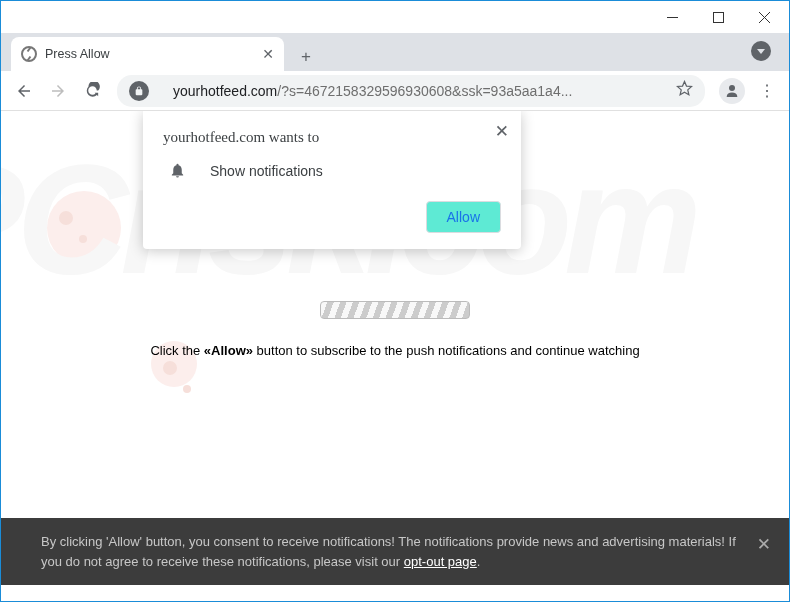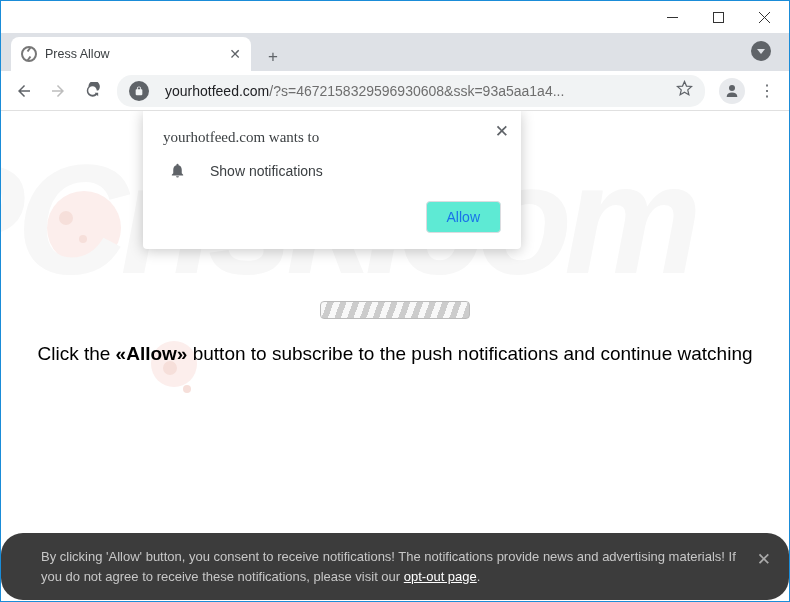--- a/index.html
+++ b/index.html
@@ -1,61 +1,61 @@
 <!DOCTYPE html>
 <html><head>
 <meta charset="utf-8">
 <style>
 * { margin:0; padding:0; box-sizing:border-box; font-family:"Segoe UI",Arial,sans-serif; }
 body { width:790px; height:602px; overflow:hidden; position:relative; background:#fff; border:1px solid #1a8cd8; }
 .titlebar { height:32px; background:#fff; display:flex; justify-content:flex-end; align-items:center; padding-right:2px; }
 .winbtn { width:46px; height:32px; display:flex; align-items:center; justify-content:center; color:#333; }
 .winbtn svg { width:11px; height:11px; }
 .tabstrip { height:38px; background:#dee1e6; display:flex; align-items:flex-end; padding-left:10px; position:relative; }
-.tab { background:#fff; height:34px; width:240px; border-radius:8px 8px 0 0; display:flex; align-items:center; padding:0 10px; gap:8px; font-size:12.5px; color:#3c4043; }
+.tab { background:#fff; height:34px; width:273px; border-radius:8px 8px 0 0; display:flex; align-items:center; padding:0 10px; gap:8px; font-size:12.5px; color:#3c4043; }
 .tab .favicon { width:16px; height:16px; border-radius:50%; border:2px solid #777; position:relative; flex-shrink:0; }
 .tab .favicon::before { content:""; position:absolute; width:2px; height:5px; background:#777; left:5px; top:-1px; transform:rotate(35deg); }
 .tab .favicon::after { content:""; position:absolute; width:2px; height:5px; background:#777; left:5px; bottom:-1px; transform:rotate(35deg); }
 .tab .title { flex:1; white-space:nowrap; overflow:hidden; }
 .tab .close { color:#5f6368; font-size:14px; }
 .newtab { width:28px; height:28px; display:flex; align-items:center; justify-content:center; margin-left:8px; color:#5f6368; font-size:17px; }
 .tabright { position:absolute; right:18px; top:8px; width:20px; height:20px; border-radius:50%; background:#5f6368; display:flex; align-items:center; justify-content:center; }
 .tabright::after { content:""; border-left:4px solid transparent; border-right:4px solid transparent; border-top:5px solid #dee1e6; }
 .toolbar { height:40px; background:#fff; border-bottom:1px solid #e0e0e0; display:flex; align-items:center; padding:0 8px; gap:4px; }
 .navbtn { width:30px; height:30px; display:flex; align-items:center; justify-content:center; color:#5f6368; border-radius:50%; }
 .navbtn.disabled { color:#b0b0b0; }
-.omnibox { flex:1; height:24px; background:#f1f3f4; border-radius:15px; display:flex; align-items:center; padding:16px 12px; gap:16px; margin:0 6px; }
+.omnibox { flex:1; height:24px; background:#f1f3f4; border-radius:15px; display:flex; align-items:center; padding:16px 12px; gap:24px; margin:0 6px; }
 .lock { width:20px; height:20px; background:#5f6368; border-radius:50%; display:flex; align-items:center; justify-content:center; flex-shrink:0; }
 .lock svg { width:10px; height:10px; fill:#f1f3f4; }
 .url { flex:1; font-size:14px; color:#202124; white-space:nowrap; overflow:hidden; }
 .url .domain { color:#202124; }
 .url .path { color:#6e6e6e; }
 .star { color:#5f6368; }
 .avatar { width:26px; height:26px; border-radius:50%; background:#e8eaed; display:flex; align-items:center; justify-content:center; margin:0 4px; }
 .avatar svg { width:18px; height:18px; fill:#5f6368; }
 .menu3 { color:#5f6368; padding:0 6px; font-size:16px; }
 .content { position:relative; height:calc(100% - 32px - 38px - 40px); background:#fff; overflow:hidden; }
 .watermark { position:absolute; top:20px; left:-80px; right:-20px; font-size:155px; font-weight:900; color:#f7f7f7; letter-spacing:-8px; font-style:italic; white-space:nowrap; pointer-events:none; font-family:Arial,sans-serif; }
 .wm-dot { position:absolute; width:74px; height:74px; border-radius:50%; background:#fceeec; top:80px; left:46px; }
 .wm-dot.d2 { top:230px; left:150px; width:46px; height:46px; }
 .wm-dot::before,.wm-dot::after { content:""; position:absolute; border-radius:50%; background:#f6dfda; }
 .wm-dot::before { width:14px; height:14px; top:20px; left:12px; }
 .wm-dot::after { width:8px; height:8px; top:44px; left:32px; }
 .loader { position:absolute; top:190px; left:50%; transform:translateX(-50%); width:150px; height:18px; border:1px solid #bbb; border-radius:4px; overflow:hidden; background:repeating-linear-gradient(110deg,#f8f8f8 0,#f8f8f8 6px,#ccc 6px,#ccc 12px); }
-.maintext { position:absolute; top:232px; left:0; right:0; text-align:center; font-family:Verdana,sans-serif; font-size:19px; color:#000; padding:0 14px; }
+.maintext { position:absolute; top:232px; left:0; right:0; text-align:center; font-family:Verdana,sans-serif; font-size:13px; color:#000; padding:0 14px; }
 .maintext b { font-weight:bold; }
 .permission { position:absolute; top:0; left:142px; width:378px; background:#fff; border-radius:0 0 4px 4px; box-shadow:0 2px 14px rgba(0,0,0,0.22); padding:18px 20px 16px; z-index:20; }
 .permission .pclose { position:absolute; top:10px; right:12px; color:#5f6368; font-size:17px; }
 .permission .phead { font-size:15px; color:#3c4043; margin-bottom:16px;font-family:Liberation Serif, serif; }
 .permission .prow { display:flex; align-items:center; gap:24px; margin-bottom:22px; margin-left:6px; }
 .permission .prow svg { width:17px; height:17px; fill:#5f6368; }
 .permission .prow span { font-size:14px; color:#3c4043; }
 .permission .pbtns { display:flex; justify-content:flex-end; gap:10px; }
 .permission button { padding:7px 20px; font-size:14px; border:1px solid #dadce0; background:#5eead4; color:#1a73e8; border-radius:4px; cursor:pointer; }
-.footer { position:absolute; bottom:1px; left:0; right:0; background:#3c3c3c; color:#c7c7c7; font-size:13px; padding:14px 50px 14px 40px; line-height:1.5;border-radius:22px; }
+.footer { position:absolute; bottom:16px; left:0; right:0; background:#3c3c3c; color:#c7c7c7; font-size:13px; padding:14px 50px 14px 40px; line-height:1.5; }
 .footer a { color:#fff; text-decoration:underline; }
 .footer .fclose { position:absolute; top:14px; right:18px; color:#aaa; font-size:17px; }
 </style>
 </head>
 <body>
 
 <div class="titlebar">
   <div class="winbtn">
       <svg viewBox="0 0 11 11">
         <line x1="0" y1="5.5" x2="11" y2="5.5" stroke="#333" stroke-width="1"></line>

